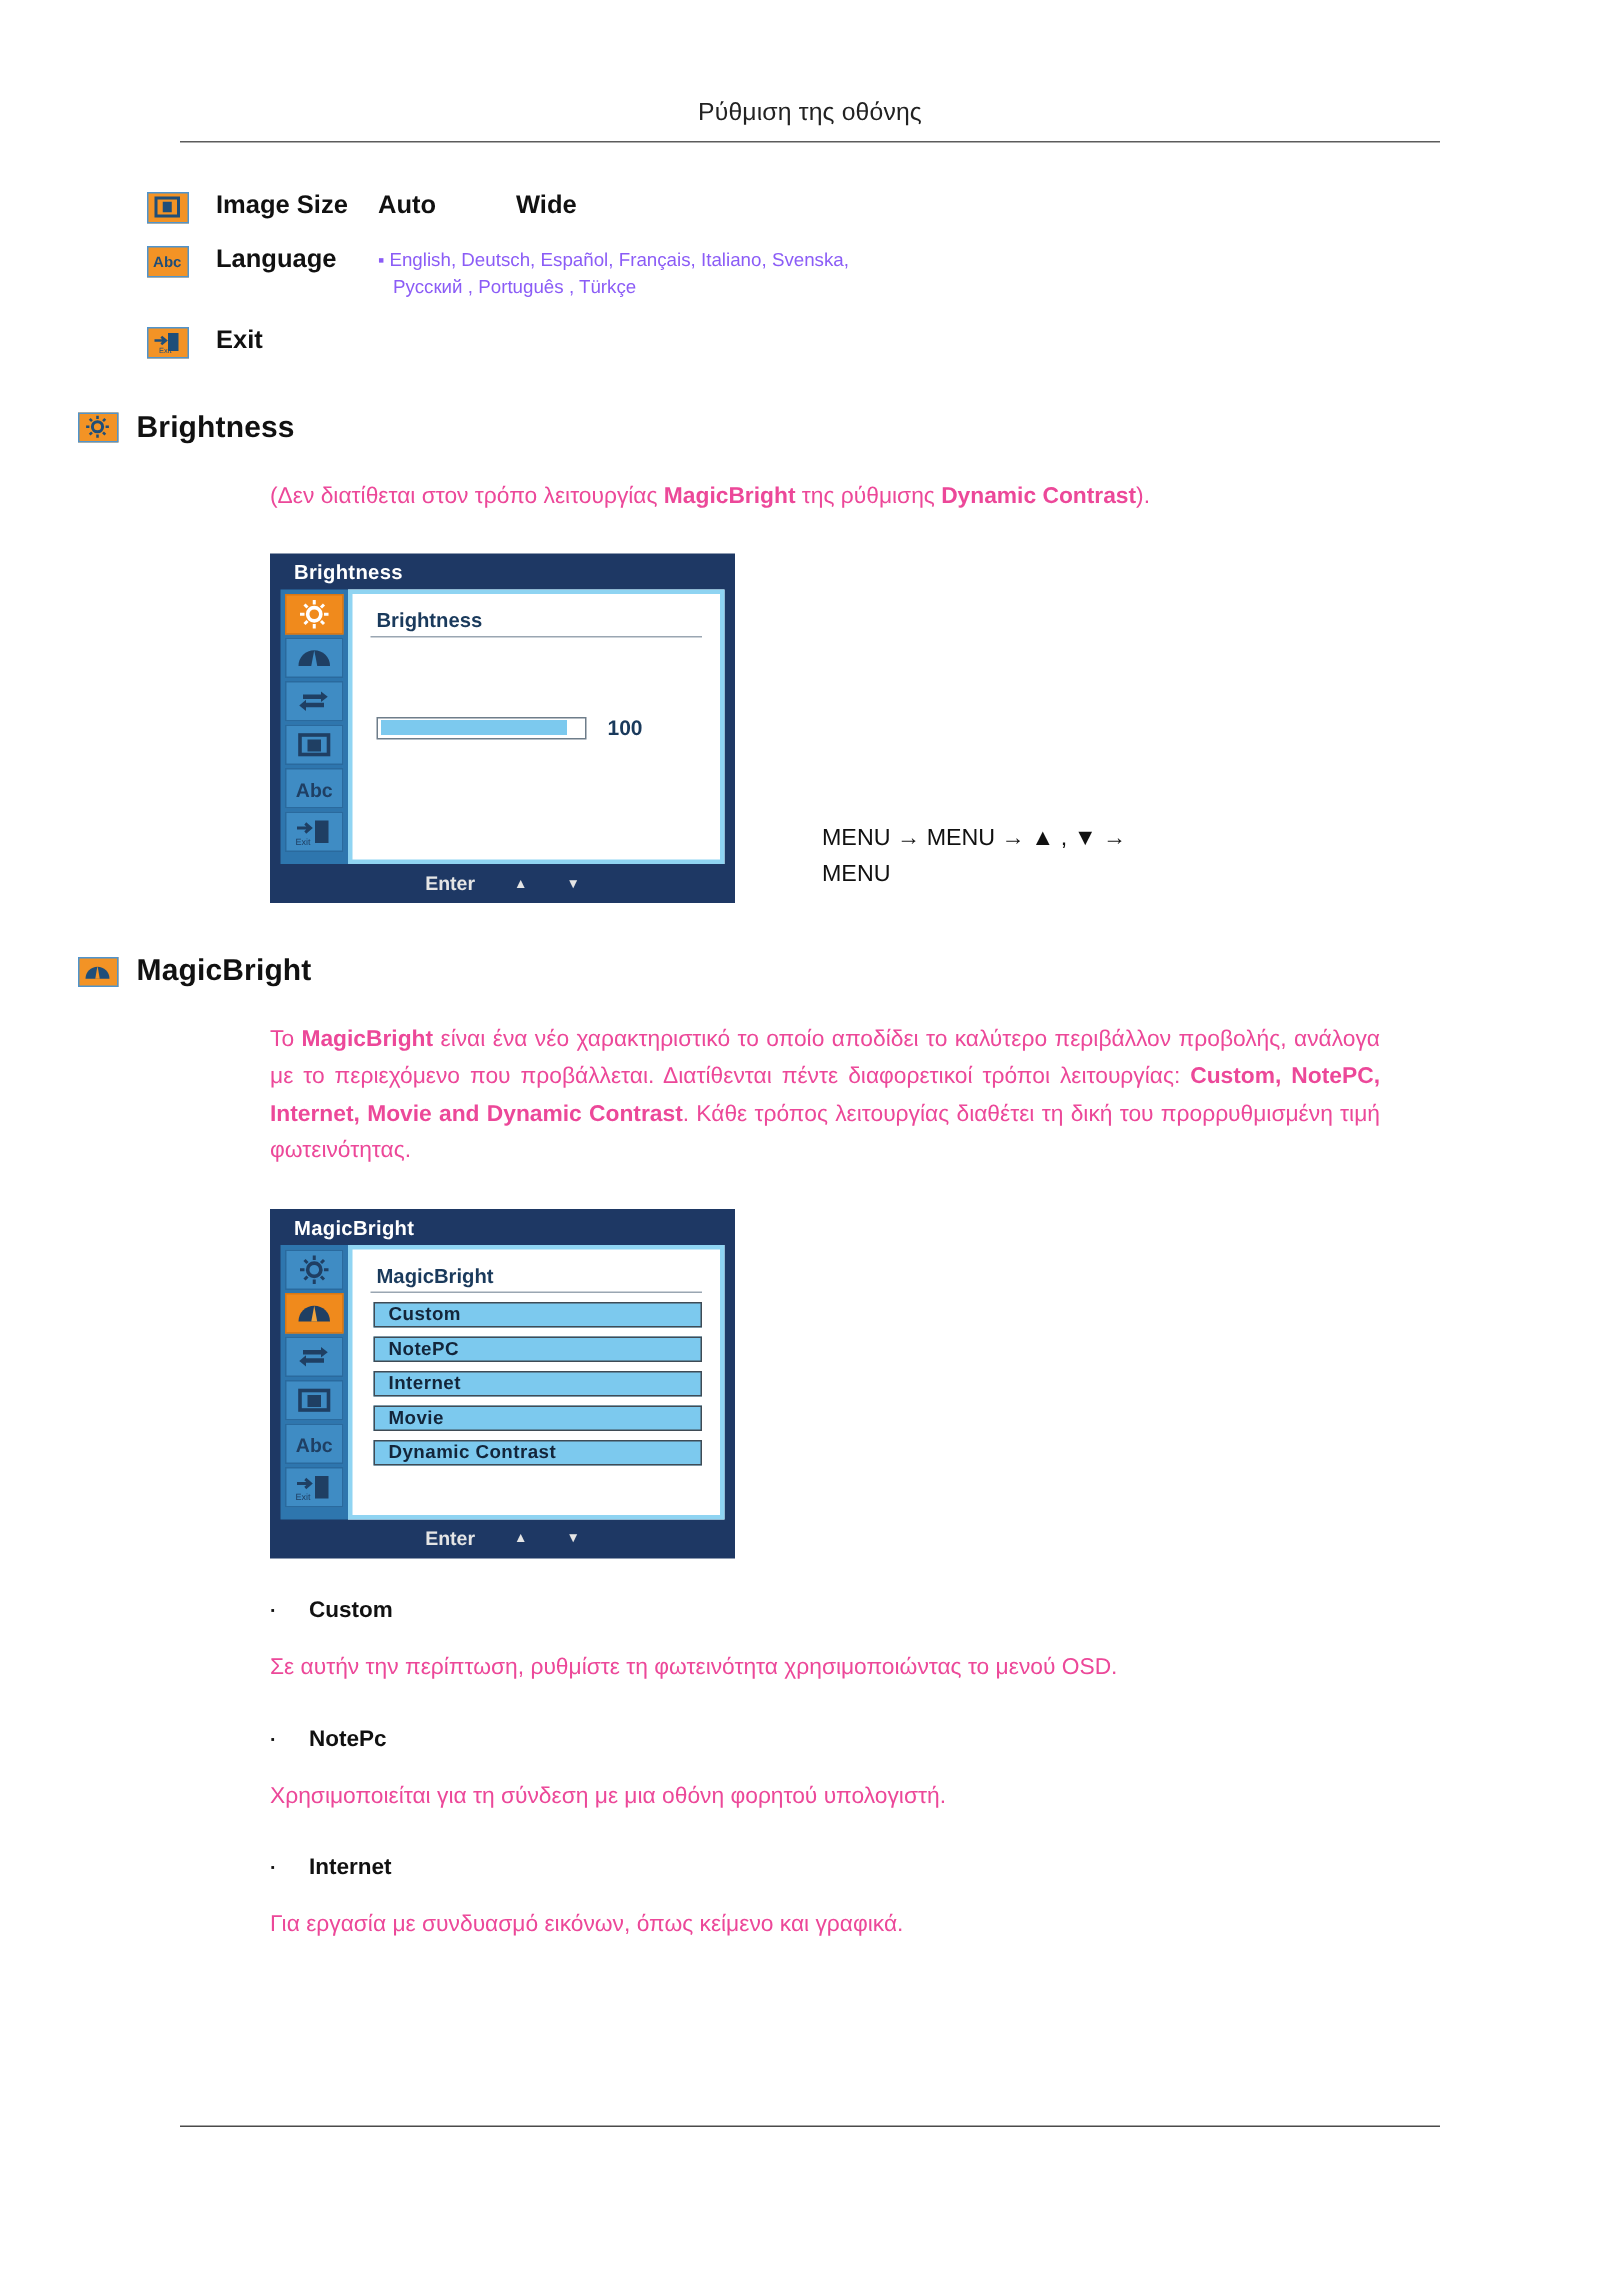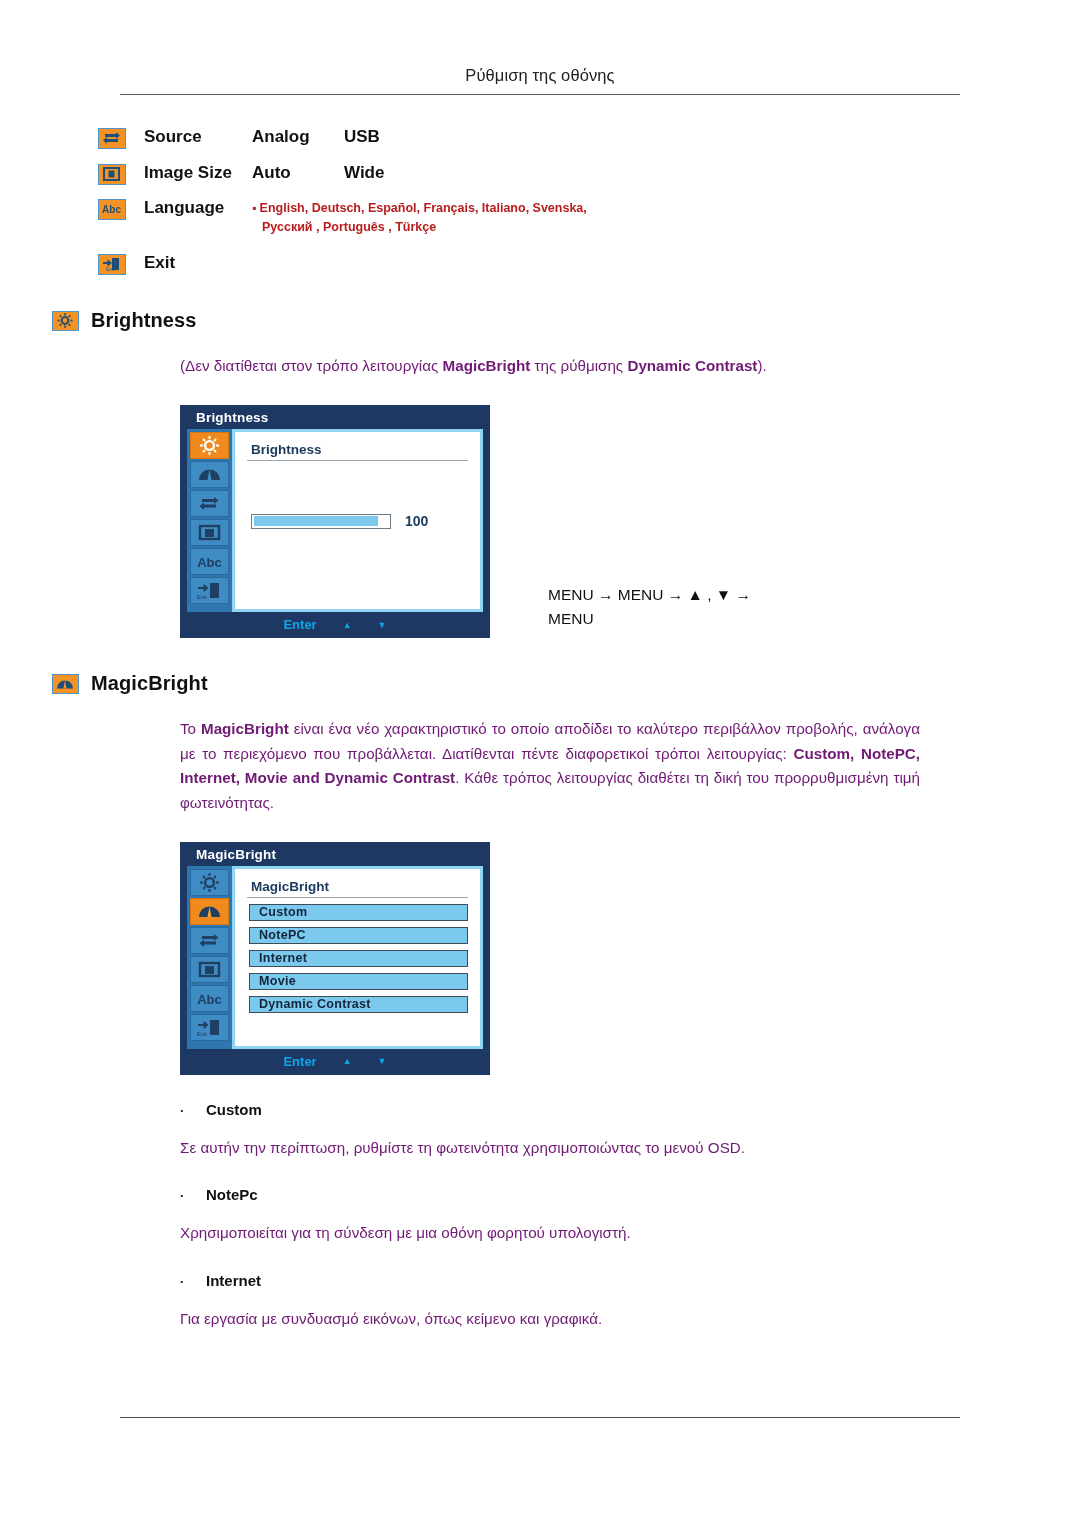--- a/index.html
+++ b/index.html
@@ -88,22 +88,22 @@
     line-height: 1.45;
   }
   .legend-v2 {
     font-size: 17px;
     font-weight: 600;
     color: #111;
     line-height: 1.45;
   }
   .lang-list {
     font-size: 12.5px;
-    font-weight: 700;
-    color: #b91c1c;
+    font-weight: 400;
+    color: #8b5cf6;
     line-height: 1.5;
     padding-top: 3px;
   }
   .lang-list .dot { font-size: 12px; }
 
   
   .section-head {
     display: flex;
     align-items: center;
     margin-top: 34px;
@@ -117,21 +117,21 @@
     color: #111;
     letter-spacing: .1px;
   }
 
   
   .para {
     margin: 22px 0 0 128px;
     width: 740px;
     font-size: 15.2px;
     line-height: 1.62;
-    color: #701a75;
+    color: #ec4899;
     text-align: justify;
   }
   .para.nojust { text-align: left; }
   .para b { font-weight: 700; }
 
   
   .bullet {
     margin: 26px 0 0 128px;
     font-size: 15px;
     font-weight: 700;
@@ -247,21 +247,21 @@
     padding-left: 9px;
     letter-spacing: .3px;
   }
 
   .osd-foot {
     display: flex;
     align-items: center;
     justify-content: center;
     gap: 26px;
     padding: 5px 0 6px 0;
-    color: #0ea5e9;
+    color: #e5e5e5;
     font-size: 13px;
     font-weight: 600;
   }
   .osd-foot .arr { font-size: 9px; }
 
   
   .keyseq {
     margin-left: 58px;
     padding-top: 178px;
     font-size: 15.5px;
@@ -274,33 +274,20 @@
 </head>
 <body>
 
 <div class="page">
 
   <div class="header-title">Ρύθμιση της οθόνης</div>
   <div class="rule"></div>
 
   <div class="legend">
 
-    <div class="legend-row">
-      <span class="ico">
-        <svg width="25" height="18" viewBox="0 0 25 18">
-          <path d="M6 5 h11 v3 h-11 z" fill="#1f4e79"></path>
-          <path d="M17 3.2 l0 6.6 l4 -3.3 z" fill="#1f4e79"></path>
-          <path d="M8 10 h11 v3 h-11 z" fill="#1f4e79"></path>
-          <path d="M8 8 l-4 3.4 l4 3.4 z" fill="#1f4e79"></path>
-        </svg>
-      </span>
-      <span class="legend-label">Source</span>
-      <span class="legend-v1">Analog</span>
-      <span class="legend-v2">USB</span>
-    </div>
 
     <div class="legend-row">
       <span class="ico">
         <svg width="25" height="18" viewBox="0 0 25 18">
           <rect x="5" y="3" width="15" height="12" fill="none" stroke="#1f4e79" stroke-width="2"></rect>
           <rect x="9.5" y="5.5" width="6" height="7" fill="#1f4e79"></rect>
         </svg>
       </span>
       <span class="legend-label">Image Size</span>
       <span class="legend-v1">Auto</span>

